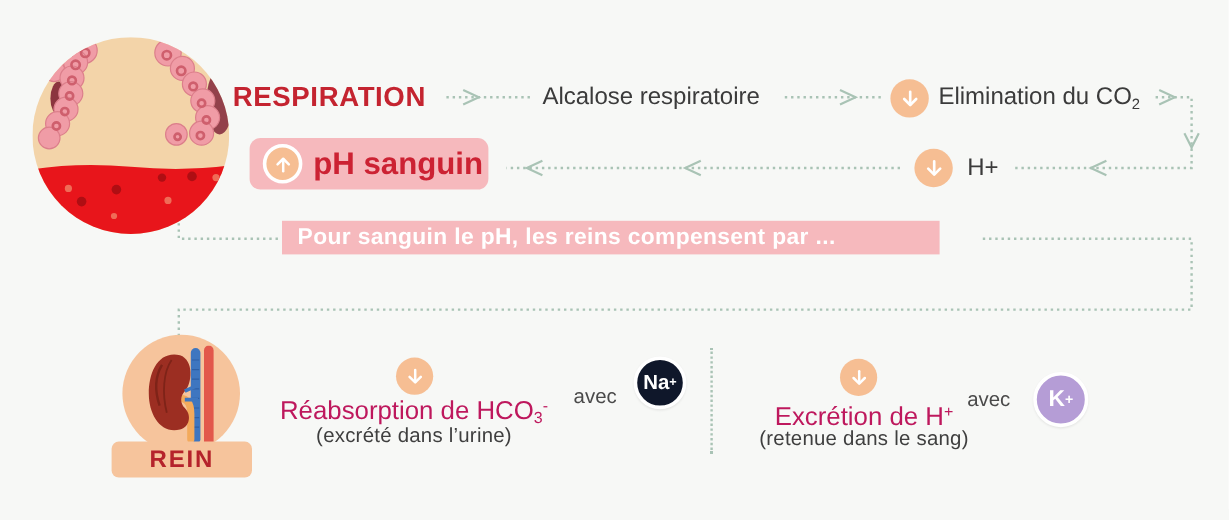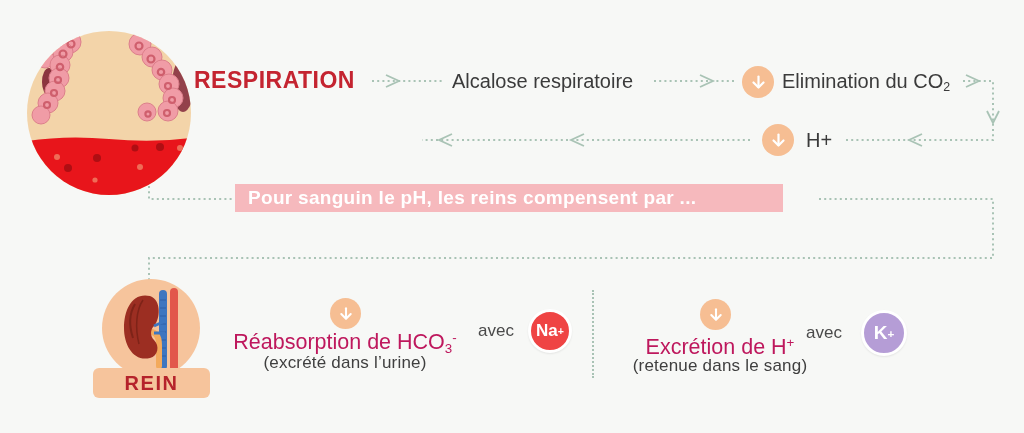--- a/index.html
+++ b/index.html
@@ -31,21 +31,21 @@
   .b-title{font-size:21.5px;color:#be185d;text-align:center;}
   .b-title.l{left:215px;top:330px;width:260px;}
   .b-title.r{left:610px;top:335px;width:220px;}
   .b-note{font-size:17px;color:#3F3F3F;text-align:center;letter-spacing:.2px;}
   .b-note.l{left:215px;top:353px;width:260px;}
   .b-note.r{left:610px;top:356px;width:220px;}
   .avec{font-size:17px;color:#4A4A4A;}
   .avec.l{left:478px;top:321px;}
   .avec.r{left:806px;top:323px;}
   .ion{border-radius:50%;display:flex;align-items:center;justify-content:center;color:#fff;font-weight:bold;border:3px solid #FFFFFF;box-sizing:border-box;box-shadow:0 1px 2px rgba(0,0,0,.08);}
-  .ion.na{left:528px;top:309px;width:44px;height:44px;background:#ef4444;font-size:17px;}
+  .ion.na{left:528px;top:297px;width:44px;height:44px;background:#0f172a;font-size:17px;}
   .ion.k{left:861px;top:310px;width:46px;height:46px;background:#B59DD6;font-size:19px;}
   .divider{left:592px;top:290px;height:88px;width:0;border-left:2px dotted #A9C3B5;}
 </style>
 </head>
 <body>
 
 <div class="canvas">
 
   <svg class="flow-svg" viewBox="0 0 1024 433">
     <g stroke="#A9C3B5" stroke-width="2" fill="none" stroke-dasharray="2 3.2">
@@ -142,20 +142,31 @@
       <g stroke="#FFFFFF" stroke-width="2.2" fill="none" stroke-linecap="round" stroke-linejoin="round">
         <path d="M8.5 2.5 V13"></path>
           <path d="M3.5 8.5 L8.5 13.5 L13.5 8.5"></path>
       </g>
     </svg>
   </div>
   <div class="abs elimination">
     <span>Elimination du CO</span><span class="sub">2</span>
   </div>
 
+  <div class="abs ph-box">
+    <div class="peach-circle ph-circle">
+      <svg width="16" height="16" viewBox="0 0 17 17">
+        <g stroke="#FFFFFF" stroke-width="2.2" fill="none" stroke-linecap="round" stroke-linejoin="round">
+          <path d="M8.5 14.5 V4"></path>
+            <path d="M3.5 8.5 L8.5 3.5 L13.5 8.5"></path>
+        </g>
+      </svg>
+    </div>
+    <span class="ph-label">pH sanguin</span>
+  </div>
 
   <div class="abs peach-circle c-hplus">
     <svg width="17" height="17" viewBox="0 0 17 17">
       <g stroke="#FFFFFF" stroke-width="2.2" fill="none" stroke-linecap="round" stroke-linejoin="round">
         <path d="M8.5 2.5 V13"></path>
           <path d="M3.5 8.5 L8.5 13.5 L13.5 8.5"></path>
       </g>
     </svg>
   </div>
   <div class="abs hplus-label">H+</div>

